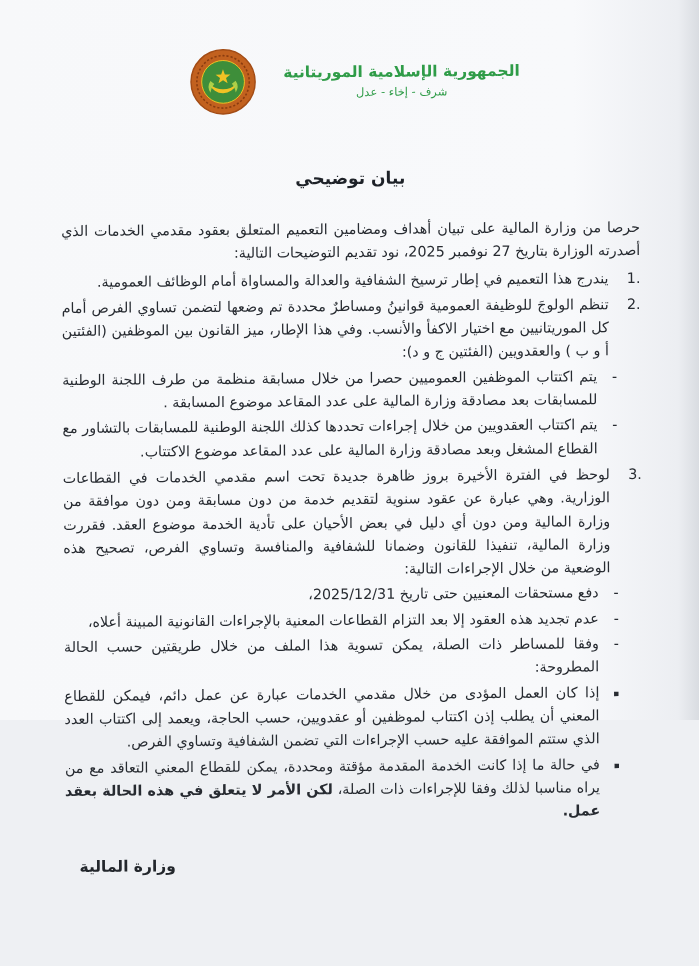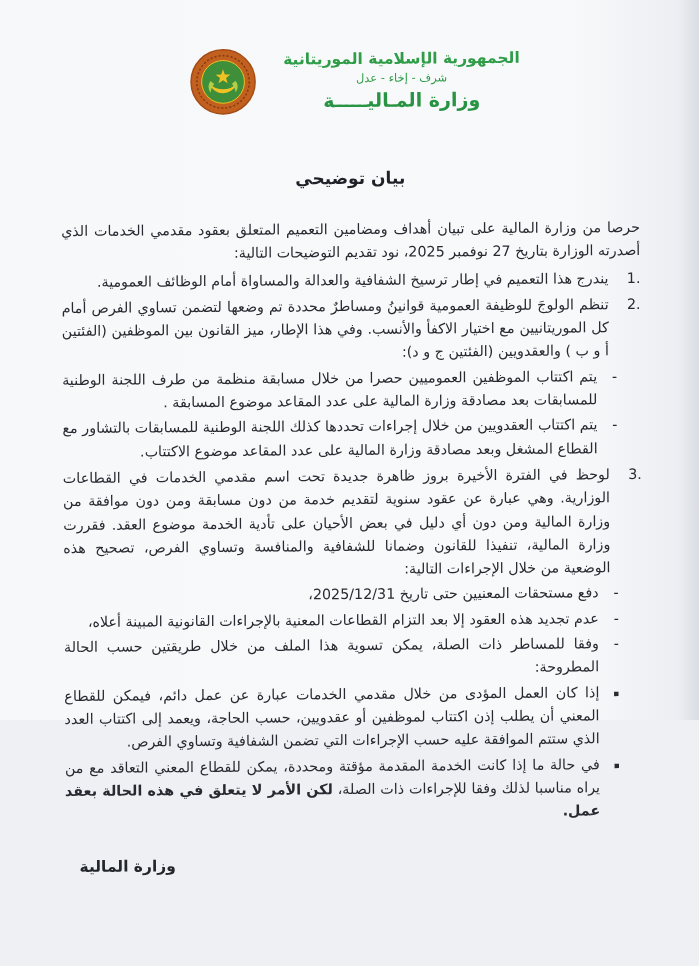--- a/index.html
+++ b/index.html
@@ -56,21 +56,20 @@
 </head>
 <body>
 
 <div class="sheet">
   <div class="tilt">
 
     <div class="header">
       <div class="head-text">
         <div class="country">الجمهورية الإسلامية الموريتانية</div>
         <div class="motto">شرف - إخاء - عدل</div>
-        <div class="ministry">وزارة المـاليـــــة</div>
       </div>
       <div class="emblem">
         <svg viewBox="0 0 70 70" width="68" height="68" aria-hidden="true">
           <circle cx="35" cy="35" r="33" fill="#c2611f"></circle>
           <circle cx="35" cy="35" r="33" fill="none" stroke="#a34c15" stroke-width="1.5"></circle>
           <circle cx="35" cy="35" r="27" fill="none" stroke="#8a3c10" stroke-width="1.6" stroke-dasharray="2.2 2"></circle>
           <circle cx="35" cy="35" r="22" fill="#3e8e3a"></circle>
           <circle cx="35" cy="35" r="22" fill="none" stroke="#f2c224" stroke-width="1"></circle>
           <path d="M21 37 A 15 15 0 0 0 49 37 A 20 20 0 0 1 21 37 Z" fill="#f2c224"></path>
           <polygon points="35,22 36.9,27.3 42.6,27.5 38.1,31 39.7,36.5 35,33.3 30.3,36.5 31.9,31 27.4,27.5 33.1,27.3" fill="#f2c224"></polygon>

